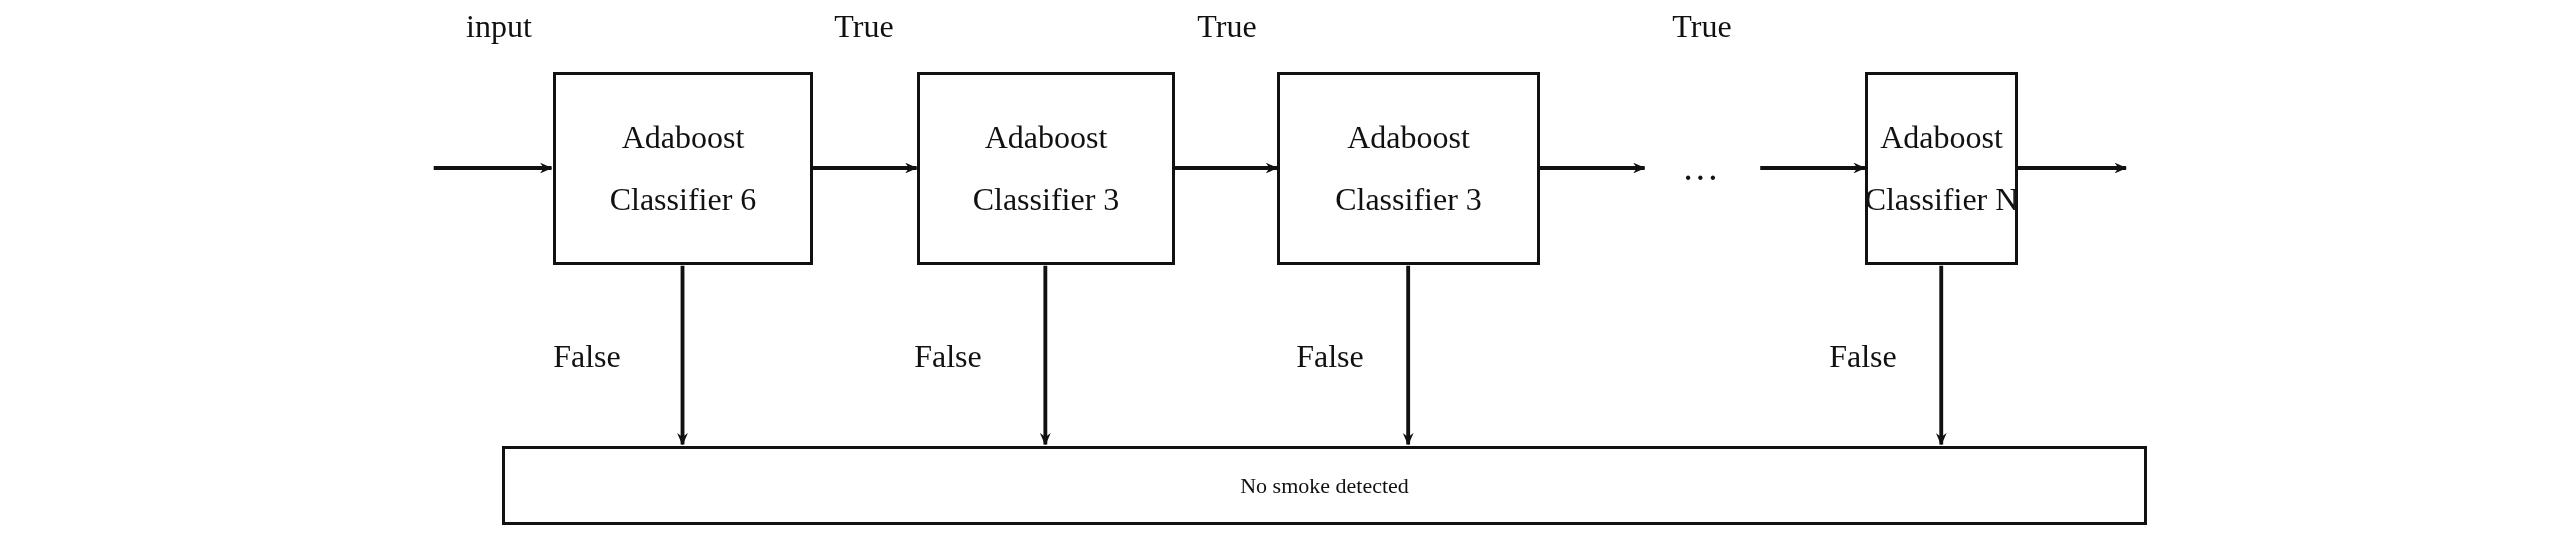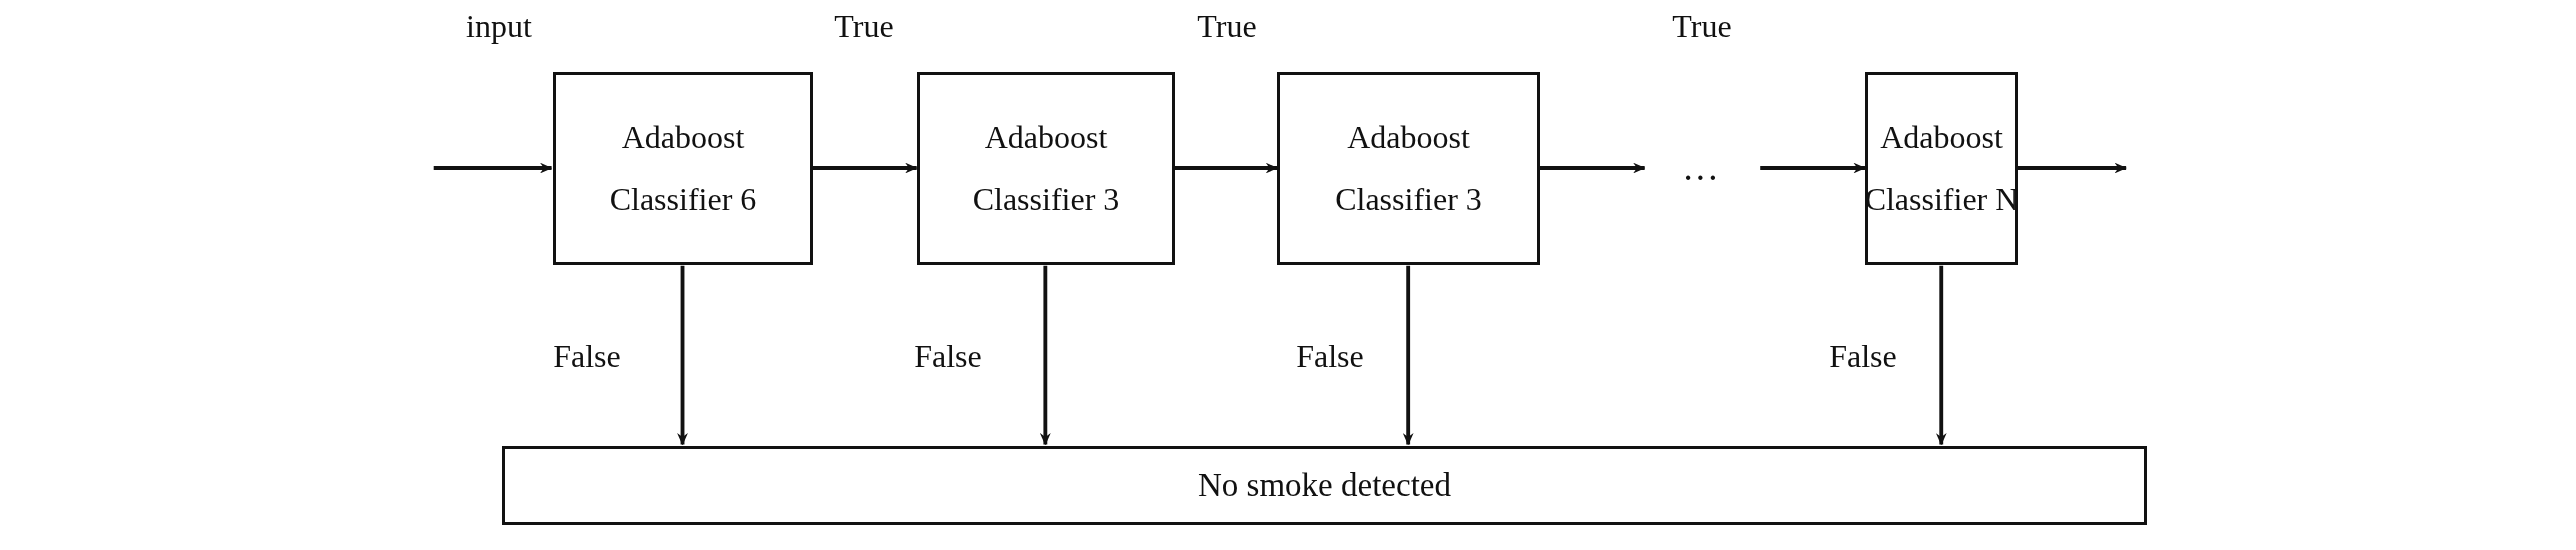--- a/index.html
+++ b/index.html
@@ -48,21 +48,21 @@
   #no-smoke-box {
     position: absolute;
     box-sizing: border-box;
     border: 3.1px solid #111111;
     background: #ffffff;
     display: flex;
     align-items: center;
     justify-content: center;
   }
   #no-smoke-box .box-label {
-    font-size: 33px;
+    font-size: 22px;
     white-space: nowrap;
   }
 
   
   .free-text {
     position: absolute;
     font-size: 32px;
     line-height: 1.45;
     white-space: nowrap;
   }

